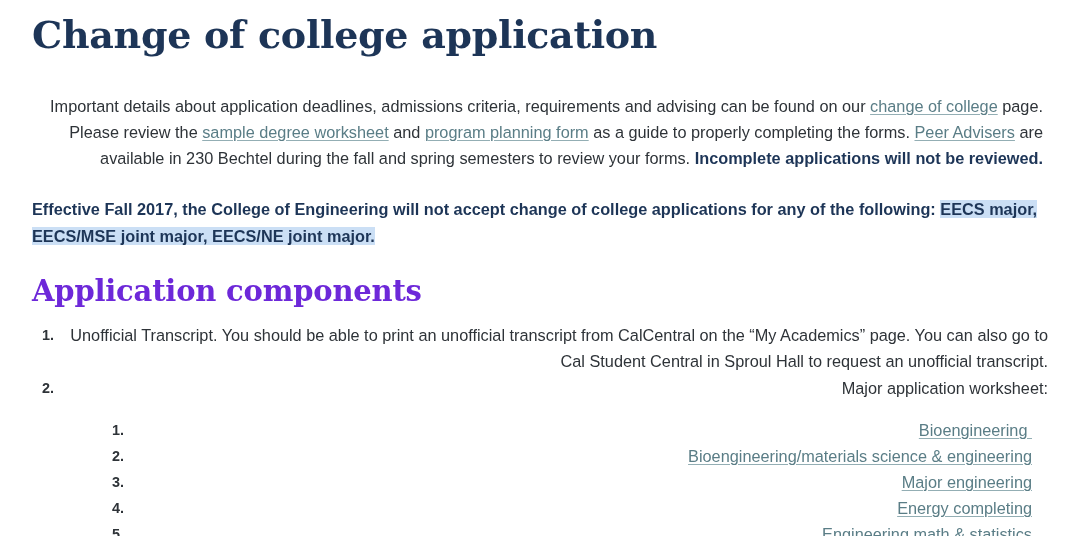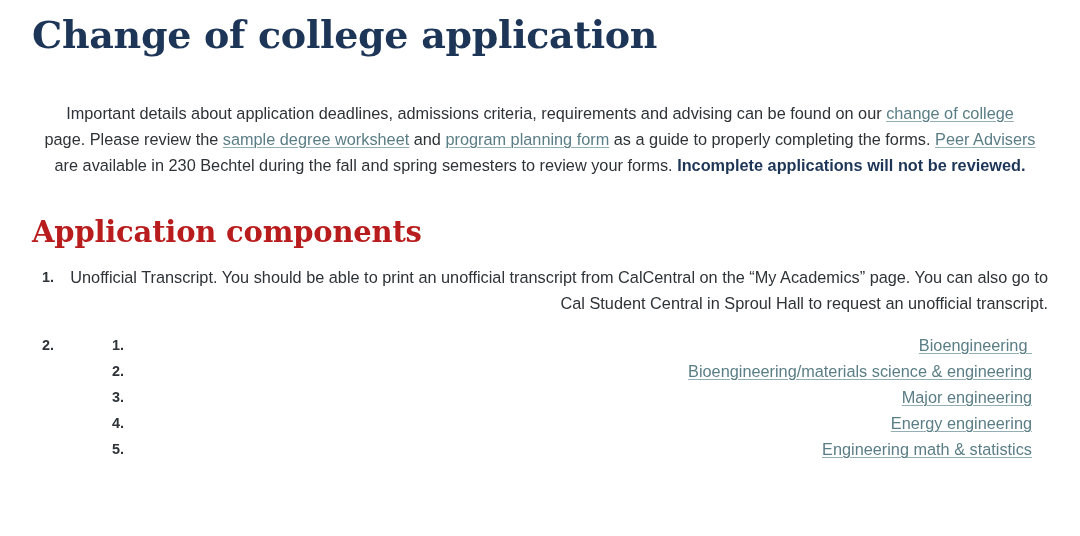--- a/index.html
+++ b/index.html
@@ -39,36 +39,36 @@
     margin: 0;
     padding-top: 14px;
     letter-spacing: -0.3px;
   }
 
   h2.section-title {
     font-family: "DejaVu Serif", "Liberation Serif", serif;
     font-size: 29px;
     line-height: 1.15;
     font-weight: 700;
-    color: #b91c1c;
+    color: #6d28d9;
     margin: 0;
     padding-top: 26px;
     padding-bottom: 2px;
     letter-spacing: -0.2px;
   }
 
   
   p.body-par {
     font-size: 16.3px;
     line-height: 26.3px;
     color: #2e3338;
-    margin: 12px;
+    margin: 5px;
     padding-top: 31px;
     max-width: 1016px;
-    text-align: center;
+    text-align: right;
   }
 
   p.notice-par {
     font-size: 16.3px;
     line-height: 26.3px;
     color: #1d3557;
     font-weight: 700;
     margin: 0;
     padding-top: 20px;
     max-width: 1016px;
@@ -154,42 +154,46 @@
 
 <div class="page">
   <div class="content">
 
     <h1 class="page-title">Change of college application</h1>
 
     <p class="body-par">
       <span>Important details about application deadlines, admissions criteria, requirements and advising can be found on our </span><a class="doc-link" href="#">change of college</a><span> page. Please review the </span><a class="doc-link" href="#">sample degree worksheet</a><span> and </span><a class="doc-link" href="#">program planning form</a><span> as a guide to properly completing the forms. </span><a class="doc-link" href="#">Peer Advisers</a><span> are available in 230 Bechtel during the fall and spring semesters to review your forms. </span><strong style="color:#1d3557;">Incomplete applications will not be reviewed.</strong>
     </p>
 
+    <p class="notice-par">
+      <span>Effective Fall 2017, the College of Engineering will not accept change of college applications for any of the following: </span><span class="hl">EECS major, EECS/MSE joint major, EECS/NE joint major.</span>
+    </p>
 
     <h2 class="section-title">Application components</h2>
 
     <ol class="main-list">
 
       <li>
         <span>Unofficial Transcript. You should be able to print an unofficial transcript from CalCentral on the “My Academics” page.  You can also go to Cal Student Central in Sproul Hall to request an unofficial transcript.</span>
       </li>
 
       <li>
+        <span>Major application worksheet:</span>
         <ol class="sub-list">
           <li>
             <a class="doc-link nowrap-sp" href="#">Bioengineering </a>
           </li>
           <li>
             <a class="doc-link" href="#">Bioengineering/materials science &amp; engineering</a>
           </li>
           <li>
             <a class="doc-link" href="#">Major engineering</a>
           </li>
           <li>
-            <a class="doc-link" href="#">Energy engineering</a>
+            <a class="doc-link" href="#">Energy completing</a>
           </li>
           <li>
             <a class="doc-link" href="#">Engineering math &amp; statistics</a>
           </li>
         </ol>
       </li>
 
     </ol>
 
   </div>

